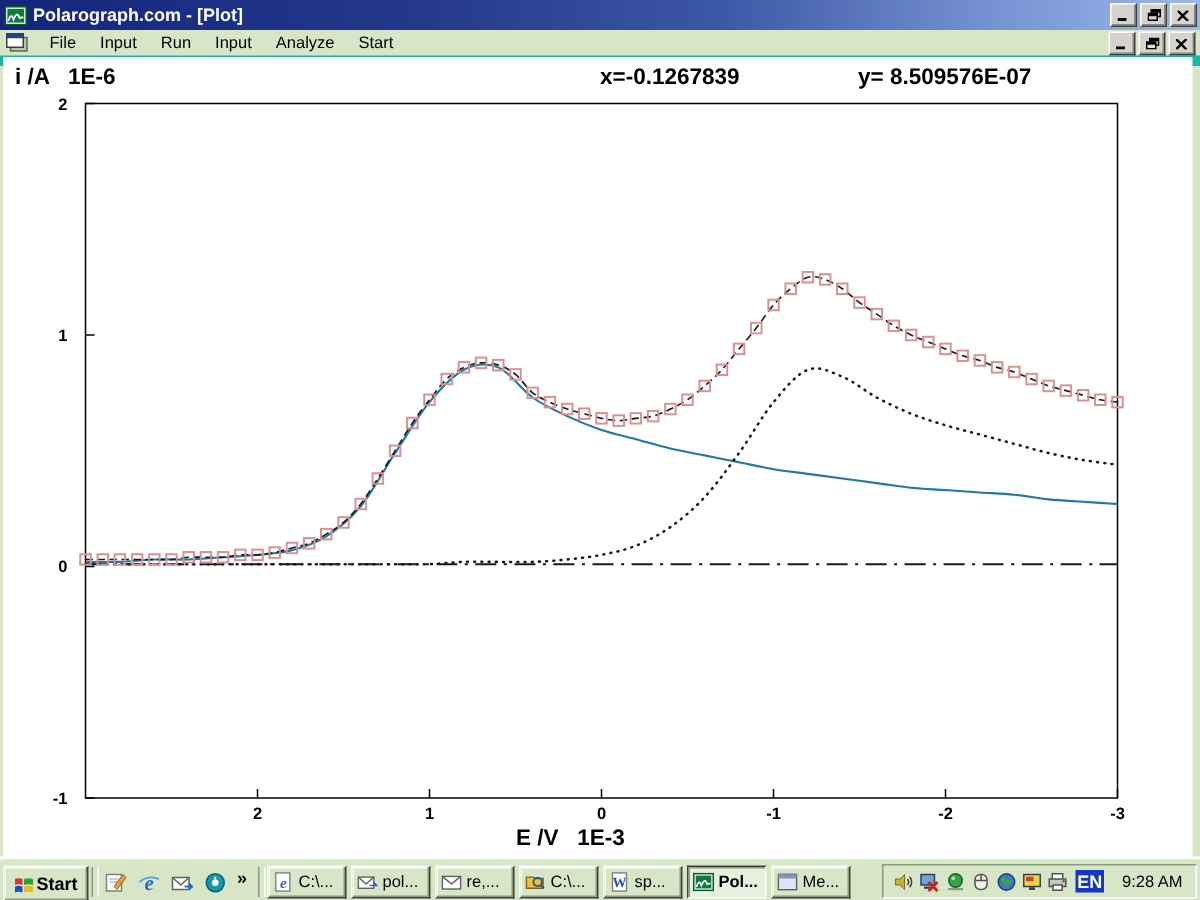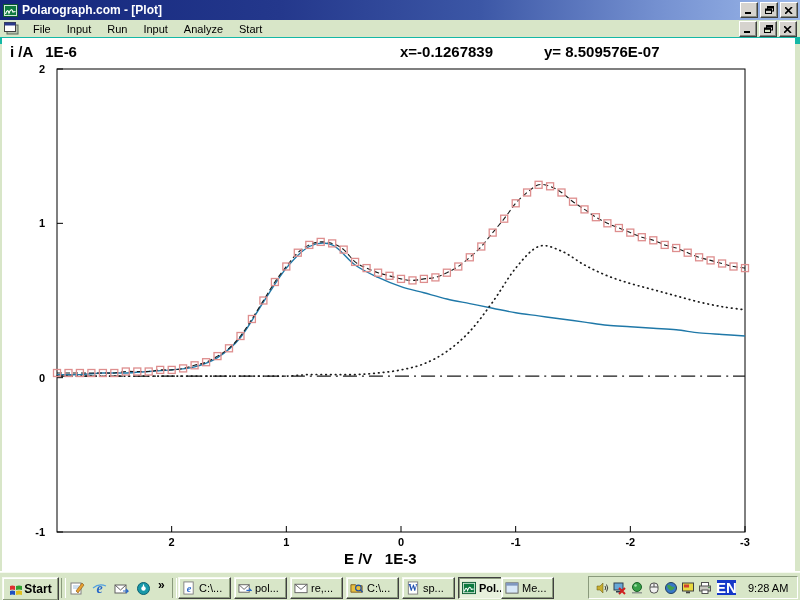--- a/index.html
+++ b/index.html
@@ -41,21 +41,21 @@
     align-items:center;justify-content:center;gap:0;font-weight:bold;font-size:12px;}
   .sep{position:absolute;top:5px;width:3px;height:20px;border-left:1px solid #8a9a7c;border-right:1px solid #fff;}
   .ql{position:absolute;top:6px;width:18px;height:18px;display:flex;align-items:center;justify-content:center;}
   .chev{position:absolute;top:5px;font-weight:bold;font-size:12px;}
   .taskbtn{position:absolute;top:4px;width:53px;height:22px;display:flex;align-items:center;
     gap:3px;padding:0 3px;box-sizing:border-box;overflow:hidden;white-space:nowrap;}
   .tray{position:absolute;right:2px;top:3px;left:588px;height:23px;
     border:1px solid;border-color:#8a9a7c #fff #fff #8a9a7c;
     display:flex;align-items:center;gap:2px;padding:0 6px;box-sizing:border-box;}
   .trayicon{width:15px;height:15px;flex:0 0 auto;display:flex;align-items:center;justify-content:center;}
-  .enbadge{width:19px;height:15px;background:#1437c8;color:#fff;font-size:15px;font-weight:bold;
+  .enbadge{width:19px;height:15px;background:#1437c8;color:#fff;font-size:12px;font-weight:bold;
     display:flex;align-items:center;justify-content:center;margin-left:3px;}
   .clock{margin-left:10px;margin-right:2px;font-size:11px;}
 </style>
 </head>
 <body>
 
 <div class="screen">
 
   <div class="titlebar">
     <svg class="appicon" viewBox="0 0 15 13">
@@ -116,21 +116,21 @@
           <svg width="8" height="7" viewBox="0 0 8 7">
             <path d="M0,0 L7,7 M7,0 L0,7" stroke="#000" stroke-width="1.6"></path>
           </svg>
         </span>
     </span>
   </div>
 
   <div class="client"></div>
   <div class="axis-label" style="left:10px;top:43px;">i /A   1E-6</div>
   <div class="axis-label" style="left:400px;top:43px;">x=-0.1267839</div>
-  <div class="axis-label" style="left:544px;top:43px;">y= 8.509576E-07</div>
+  <div class="axis-label" style="left:572px;top:43px;">y= 8.509576E-07</div>
   <div class="axis-label" style="left:344px;top:550px;">E /V   1E-3</div>
   <svg id="plot-svg" width="800" height="532">
       <rect x="57" y="30" width="688" height="463" fill="none" stroke="#000" stroke-width="1"></rect>
       <line x1="171.66666666666669" y1="493" x2="171.66666666666669" y2="487" stroke="#000"></line>
       <text x="171.66666666666669" y="507" text-anchor="middle" class="tick">2</text>
       <line x1="286.33333333333337" y1="493" x2="286.33333333333337" y2="487" stroke="#000"></line>
       <text x="286.33333333333337" y="507" text-anchor="middle" class="tick">1</text>
       <line x1="401" y1="493" x2="401" y2="487" stroke="#000"></line>
       <text x="401" y="507" text-anchor="middle" class="tick">0</text>
       <line x1="515.6666666666667" y1="493" x2="515.6666666666667" y2="487" stroke="#000"></line>
@@ -294,21 +294,21 @@
       <span>sp...</span>
     </div>
     <div class="taskbtn pressed" style="left:458px">
       <svg width="14" height="14" viewBox="0 0 15 13">
           <rect x="0" y="0" width="15" height="13" fill="#0a5a30"></rect>
           <rect x="1.5" y="1.5" width="12" height="10" fill="#0e7a40" stroke="#cfe8d8"></rect>
           <path d="M2.5,10 Q4.5,4 6,9 Q8.5,3 10,8 L12.5,7.5" fill="none" stroke="#fff" stroke-width="1.2"></path>
         </svg>
       <span style="font-weight:bold">Pol...</span>
     </div>
-    <div class="taskbtn raised" style="left:501px">
+    <div class="taskbtn raised" style="left:514px">
       <svg width="14" height="14" viewBox="0 0 15 15">
           <rect x="1" y="2" width="13" height="11" fill="#d8e8f8" stroke="#606060"></rect>
           <rect x="1" y="2" width="13" height="3" fill="#8098c0"></rect>
         </svg>
       <span>Me...</span>
     </div>
 
     <div class="tray">
       <span class="trayicon">
         <svg width="14" height="14" viewBox="0 0 14 14">

